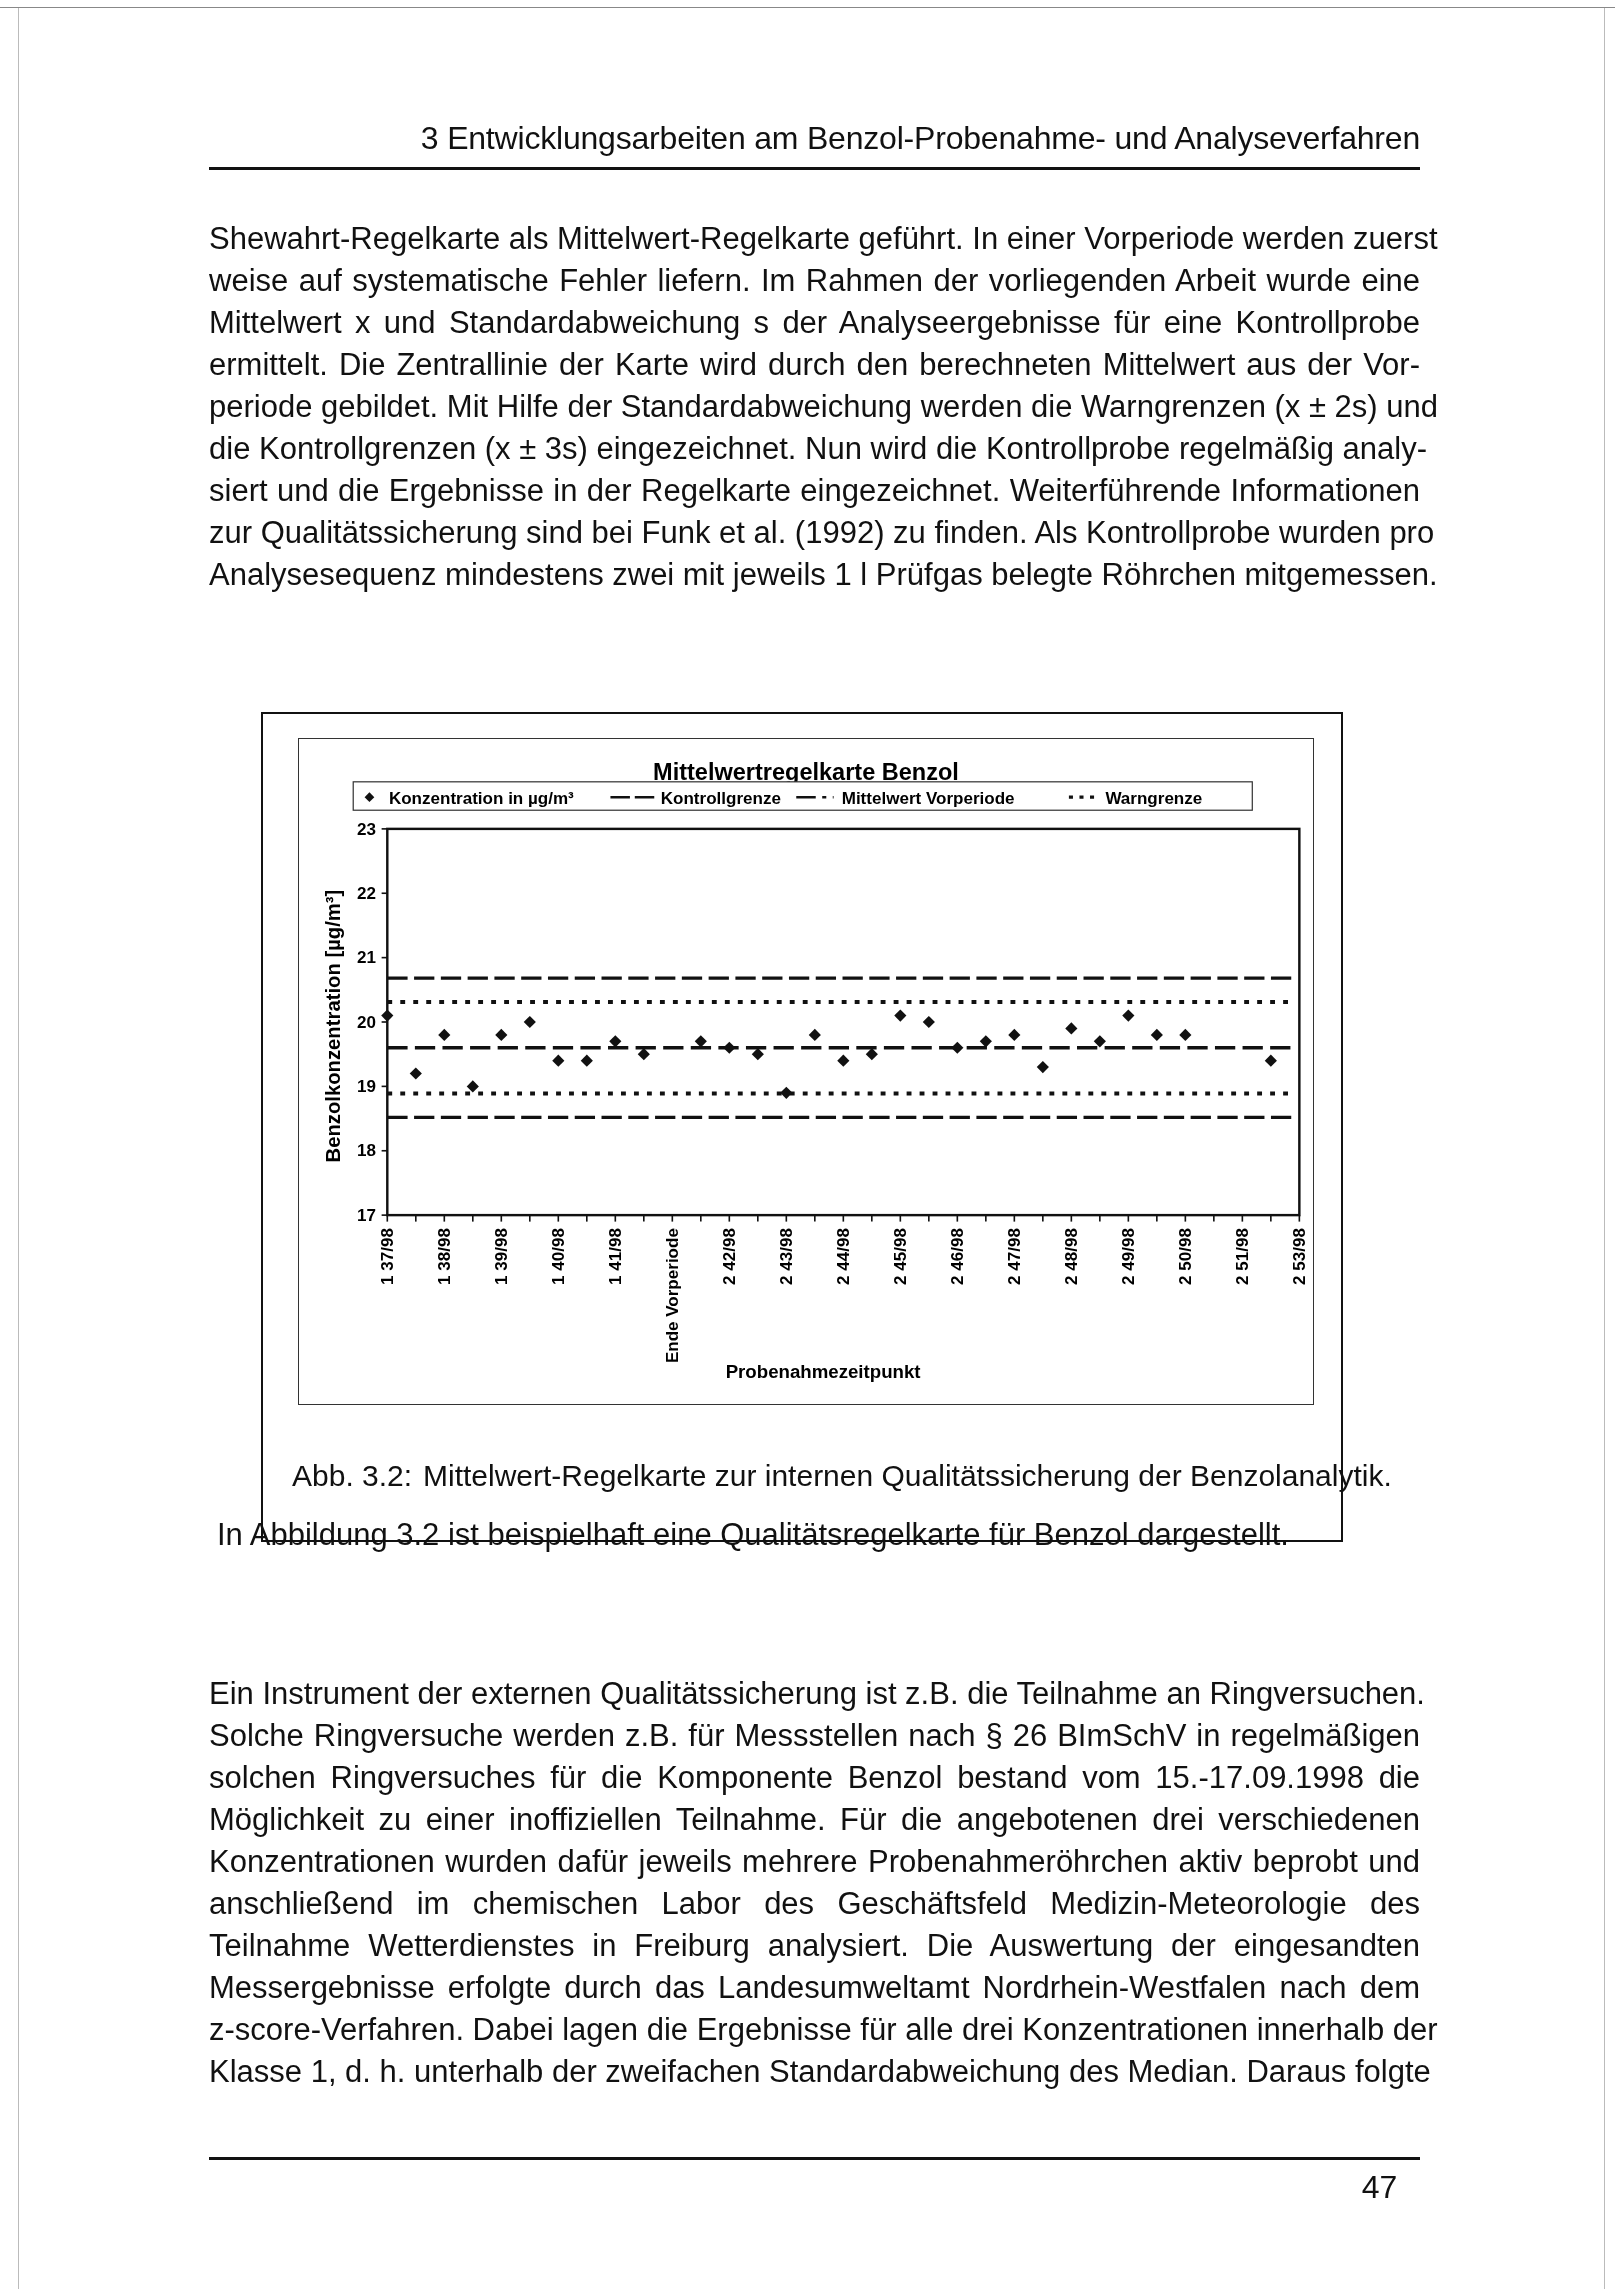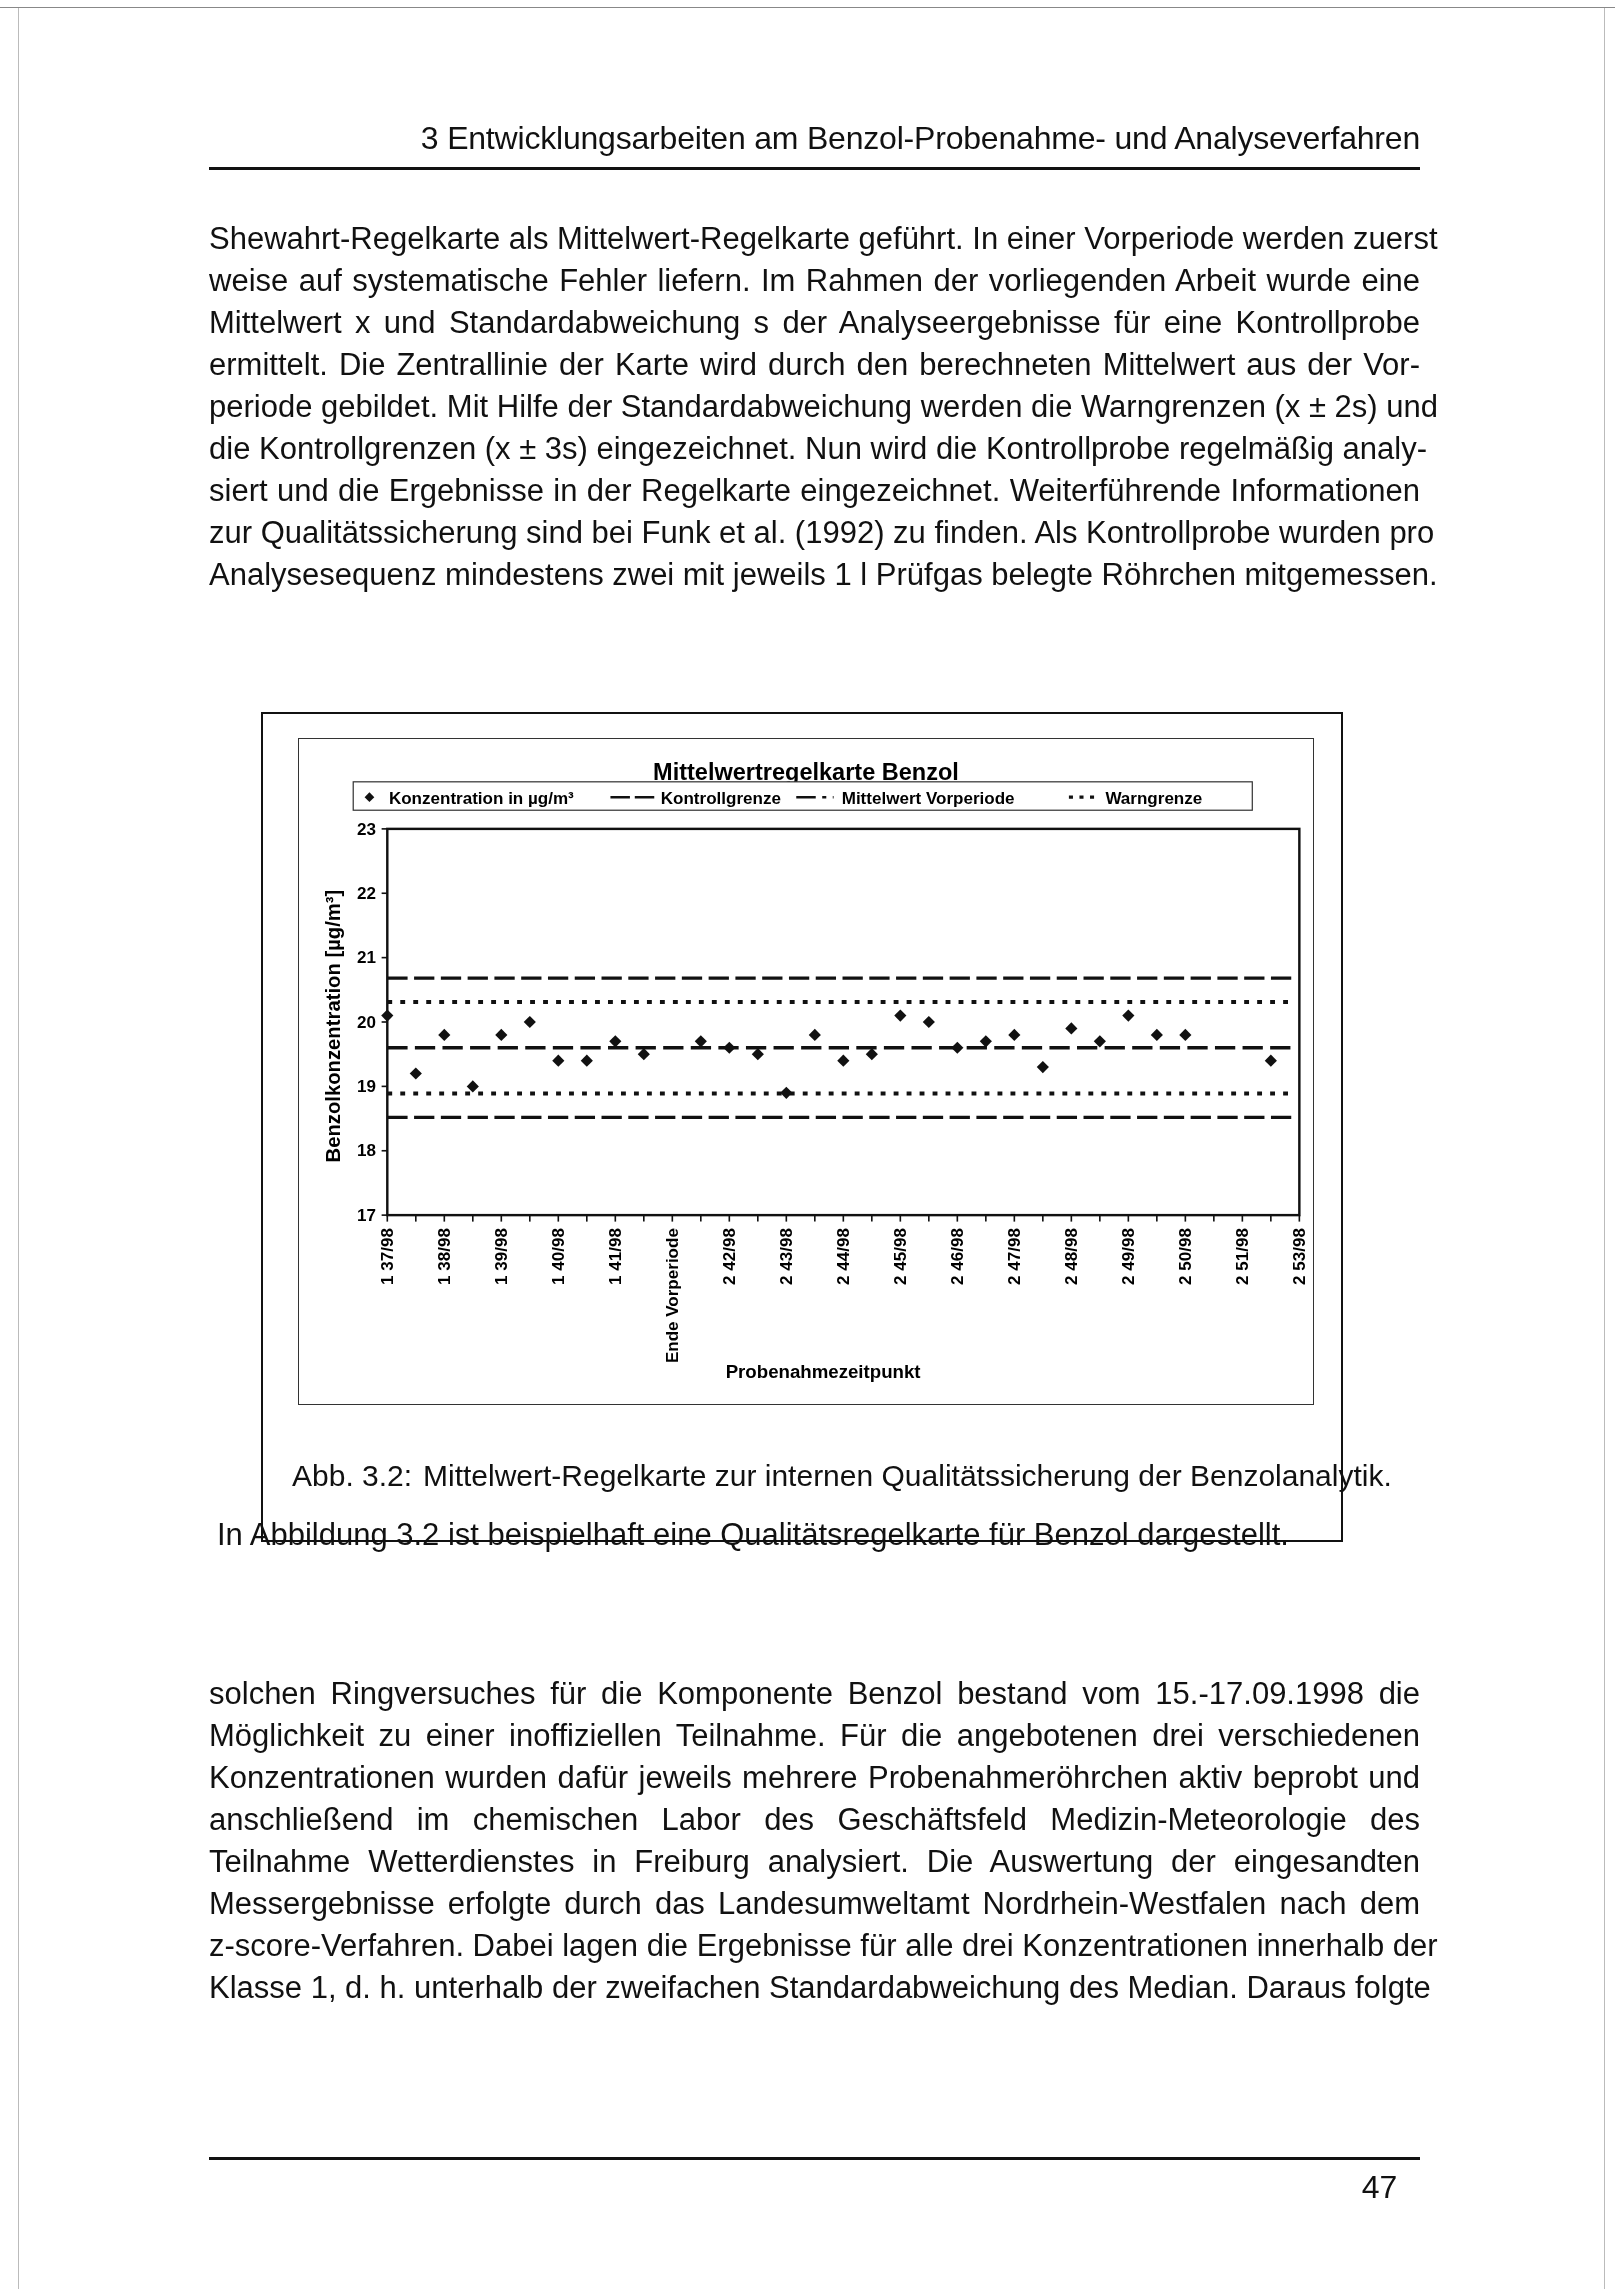--- a/index.html
+++ b/index.html
@@ -176,20 +176,22 @@
 
 <div class="caption">
   <span class="num">Abb. 3.2:</span><span>Mittelwert-Regelkarte zur internen Qualitätssicherung der Benzolanalytik.</span>
 </div>
 
 <div class="body-text para2">
   <span class="ln last">In Abbildung 3.2 ist beispielhaft eine Qualitätsregelkarte für Benzol dargestellt.</span>
 </div>
 
 <div class="body-text para3">
+  <span class="ln">Ein Instrument der externen Qualitätssicherung ist z.B. die Teilnahme an Ringversuchen.</span>
+  <span class="ln">Solche Ringversuche werden z.B. für Messstellen nach § 26 BImSchV in regelmäßigen</span>
   <span class="ln">solchen Ringversuches für die Komponente Benzol bestand vom 15.-17.09.1998 die</span>
   <span class="ln">Möglichkeit zu einer inoffiziellen Teilnahme. Für die angebotenen drei verschiedenen</span>
   <span class="ln">Konzentrationen wurden dafür jeweils mehrere Probenahmeröhrchen aktiv beprobt und</span>
   <span class="ln">anschließend im chemischen Labor des Geschäftsfeld Medizin-Meteorologie des</span>
   <span class="ln">Teilnahme Wetterdienstes in Freiburg analysiert. Die Auswertung der eingesandten</span>
   <span class="ln">Messergebnisse erfolgte durch das Landesumweltamt Nordrhein-Westfalen nach dem</span>
   <span class="ln">z-score-Verfahren. Dabei lagen die Ergebnisse für alle drei Konzentrationen innerhalb der</span>
   <span class="ln">Klasse 1, d. h. unterhalb der zweifachen Standardabweichung des Median. Daraus folgte</span>
 </div>
 

